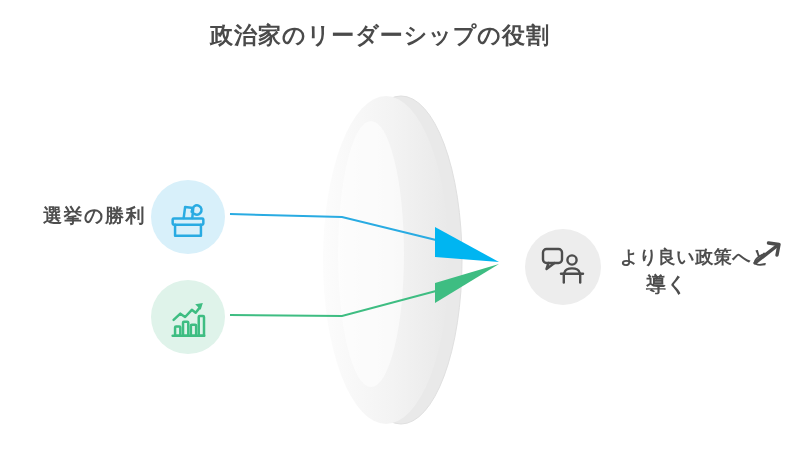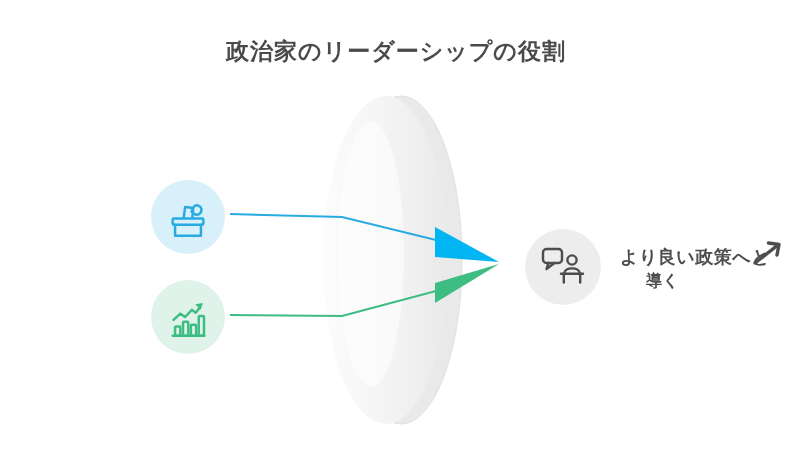--- a/index.html
+++ b/index.html
@@ -6,21 +6,21 @@
   body{
     width:800px;height:451px;position:relative;overflow:hidden;
     background:#ffffff;
     font-family:"Liberation Sans","DejaVu Sans",sans-serif;
     color:#4a4a4a;
   }
   .canvas{position:absolute;inset:0;}
   .title{
     position:absolute;top:20px;left:0;width:760px;
     text-align:center;font-size:23px;font-weight:700;
-    letter-spacing:1px;color:#4a4a4a;margin:16px;
+    letter-spacing:1px;color:#4a4a4a;margin:0;
   }
   .scene{position:absolute;left:0;top:0;}
   .bubble-circle{
     position:absolute;border-radius:50%;
     display:flex;align-items:center;justify-content:center;
   }
   .circle-input-1{left:151px;top:180px;width:74px;height:74px;background:#d8f0fa;}
   .circle-input-2{left:151px;top:280px;width:74px;height:74px;background:#dff3ea;}
   .circle-output{left:525px;top:229px;width:76px;height:76px;background:#ededed;}
   .input-label{
@@ -28,21 +28,21 @@
     letter-spacing:1.5px;text-align:right;width:138px;
   }
   .label-1{left:8px;top:203px;}
   .label-2{left:8px;top:304px;}
   .output-text-1{
     position:absolute;left:620px;top:245px;
     font-size:18px;font-weight:700;color:#4d4d4d;letter-spacing:0.5px;
   }
   .output-text-2{
     position:absolute;left:646px;top:271px;
-    font-size:16px;font-weight:700;color:#4d4d4d;letter-spacing:0.5px;
+    font-size:20px;font-weight:700;color:#4d4d4d;letter-spacing:0.5px;
   }
   .up-arrow{position:absolute;left:749px;top:237px;}
 </style>
 </head>
 <body>
 
 <div class="canvas">
 
   <h1 class="title">政治家のリーダーシップの役割</h1>
 
@@ -61,20 +61,21 @@
       <ellipse cx="371" cy="254" rx="33" ry="133" fill="#ffffff" opacity="0.55"></ellipse>
     </g>
 
     <polyline points="230,214 342,217 436,240" fill="none" stroke="#29abe2" stroke-width="2"></polyline>
     <polyline points="230,315 342,316 436,291" fill="none" stroke="#3ebd82" stroke-width="2"></polyline>
 
     <polygon points="435,283 435,303 499,264" fill="#3ebd82"></polygon>
     <polygon points="435,227 435,257 499,262" fill="#00b5f1"></polygon>
   </svg>
 
+  <div class="input-label label-1">選挙の勝利</div>
   <div class="bubble-circle circle-input-1">
     <svg width="46" height="46" viewBox="0 0 48 48" fill="none" stroke="#29abe2" stroke-width="2.6" stroke-linecap="round" stroke-linejoin="round">
       <path d="M19.5,25 L21,13.5 L29.5,14.5 L28.5,25"></path>
       <path d="M27.8,18.5 c0.2,-5 4.2,-7.8 7.6,-6.2 c3.1,1.4 3.5,5.2 1.4,7.6 c-1.6,1.8 -4.2,2.1 -6.2,0.9"></path>
       <rect x="8" y="25.5" width="32" height="6.5" rx="1.2"></rect>
       <path d="M10.5,32 L10.5,43.5 L37.5,43.5 L37.5,32"></path>
     </svg>
   </div>
 
   <div class="bubble-circle circle-input-2">

